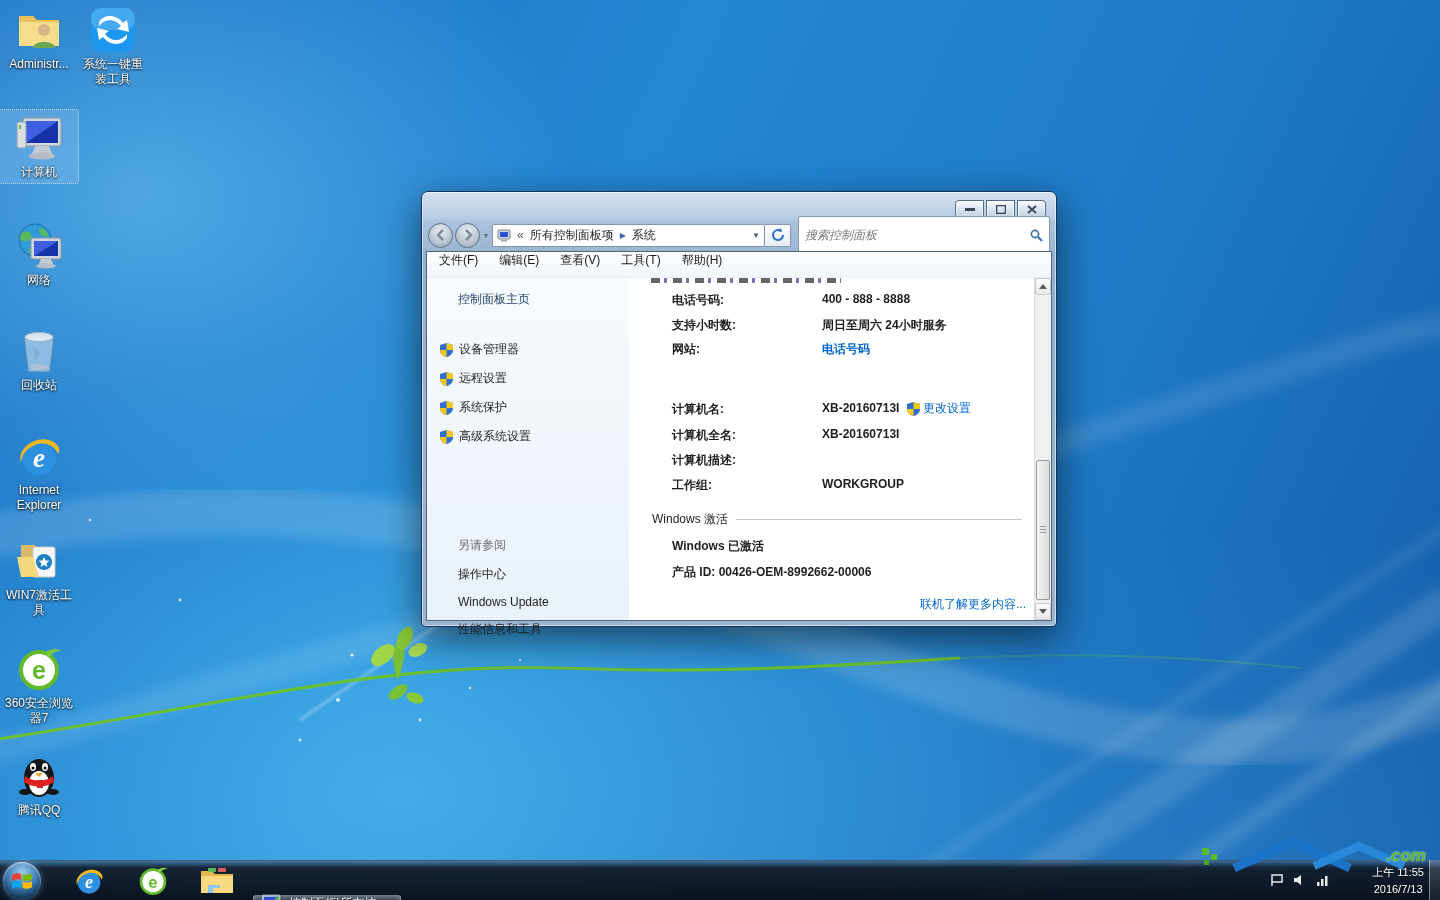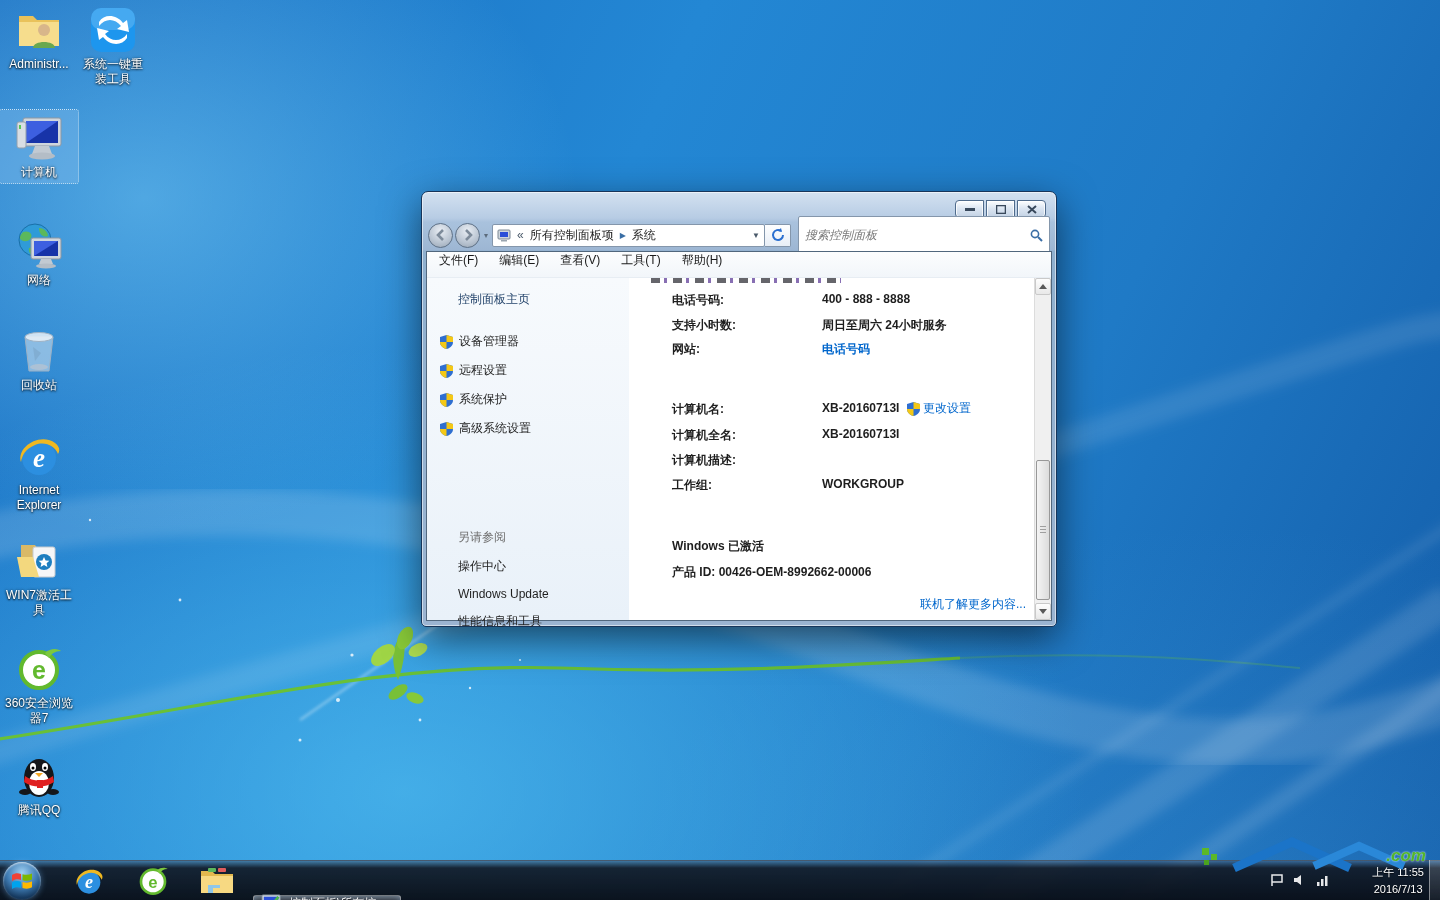--- a/index.html
+++ b/index.html
@@ -57,21 +57,21 @@
 
   .client { position:absolute; left:4px; right:4px; top:59px; bottom:5px;
     border:1px solid #51677d; background:#fff; display:flex; flex-direction:column; }
   .menubar { height:26px; background:linear-gradient(180deg,#fcfdfe,#f2f6fa); border-bottom:1px solid #e7edf3;
     display:flex; padding-left:12px; font-size:12px; color:#1a1a1a; }
   .menubar span { margin-right:21px; }
   .bodyrow { flex:1; display:flex; min-height:0; }
 
   .sidepane { width:202px; background:linear-gradient(180deg,#f7fafd,#e9f1f9); padding-top:13px; position:relative; }
   .side-item { font-size:12px; margin:0 0 12px 31px; color:#1e1e1e; display:flex; align-items:center; }
-  .side-home { color:#24446b; margin-bottom:25px; }
+  .side-home { color:#24446b; margin-bottom:33px; }
   .side-item .shield { margin:0 6px 0 -18px; }
   .side-gray { color:#707070; }
   .side-gap { height:80px; }
 
   .mainpane { flex:1; position:relative; font-size:12px; color:#1e1e1e; overflow:hidden; }
   .cliprow { position:absolute; top:0; left:22px; width:190px; height:5px; overflow:hidden;
     background:repeating-linear-gradient(90deg,#3f3f46 0 9px, transparent 9px 13px, #6a4ba0 13px 16px, transparent 16px 22px); opacity:.8; }
   .kv { position:absolute; display:flex;font-weight:bold; }
   .kv .k { width:150px; }
   .secthead { position:absolute; left:23px; right:12px; display:flex; align-items:center; color:#1e1e1e; }
@@ -443,20 +443,24 @@
         </div>
         <div class="kv" style="left:43px;top:174px">
           <span class="k">计算机描述:</span>
           <span></span>
         </div>
         <div class="kv" style="left:43px;top:199px">
           <span class="k">工作组:</span>
           <span>WORKGROUP</span>
         </div>
 
+        <div class="secthead" style="top:233px">
+          <span>Windows 激活</span>
+            <span class="line"></span>
+        </div>
         <div class="kv" style="left:43px;top:260px">
           <span>Windows 已激活</span>
         </div>
         <div class="kv" style="left:43px;top:286px">
           <span>产品 ID: 00426-OEM-8992662-00006</span>
         </div>
 
         <a class="lnk abs" style="left:291px;top:318px">联机了解更多内容...</a>
       </div>
 

